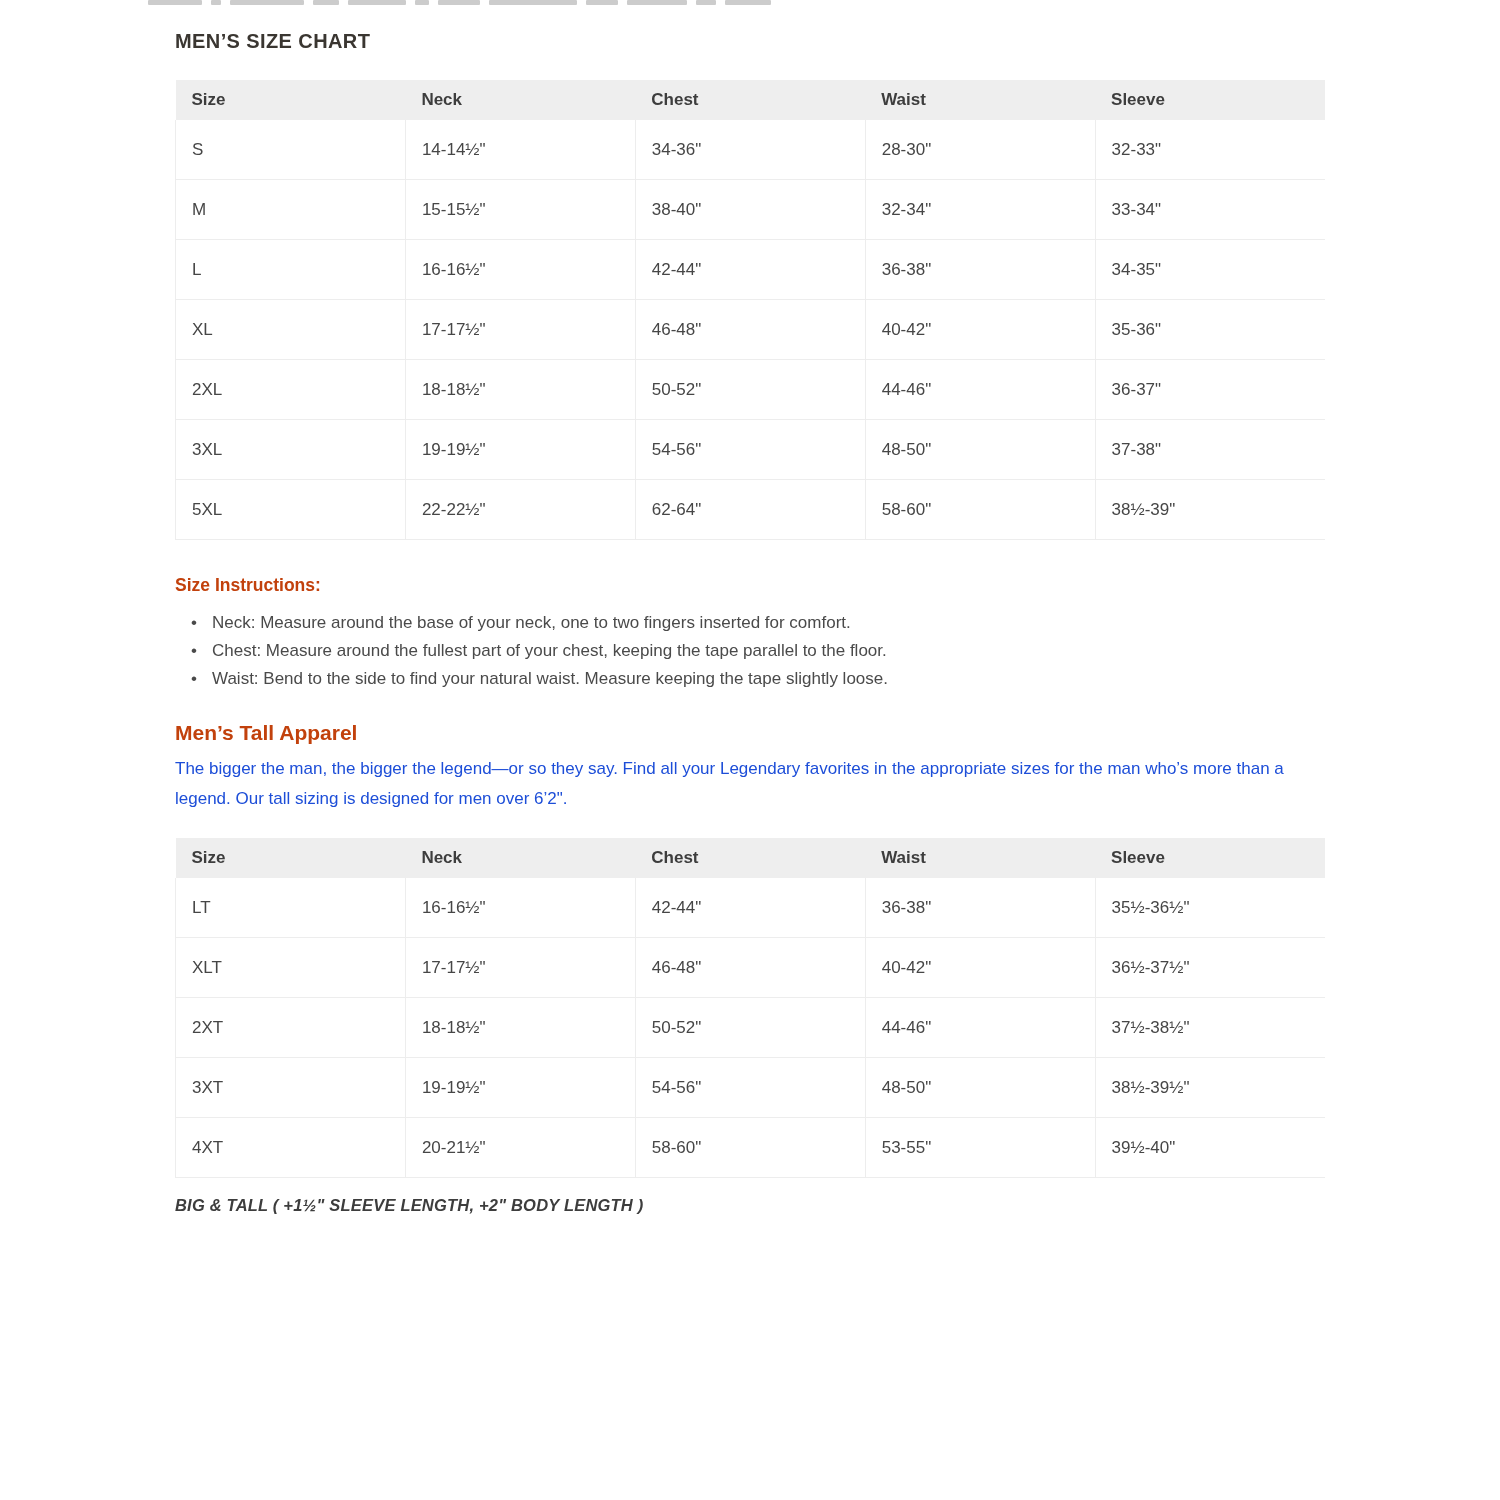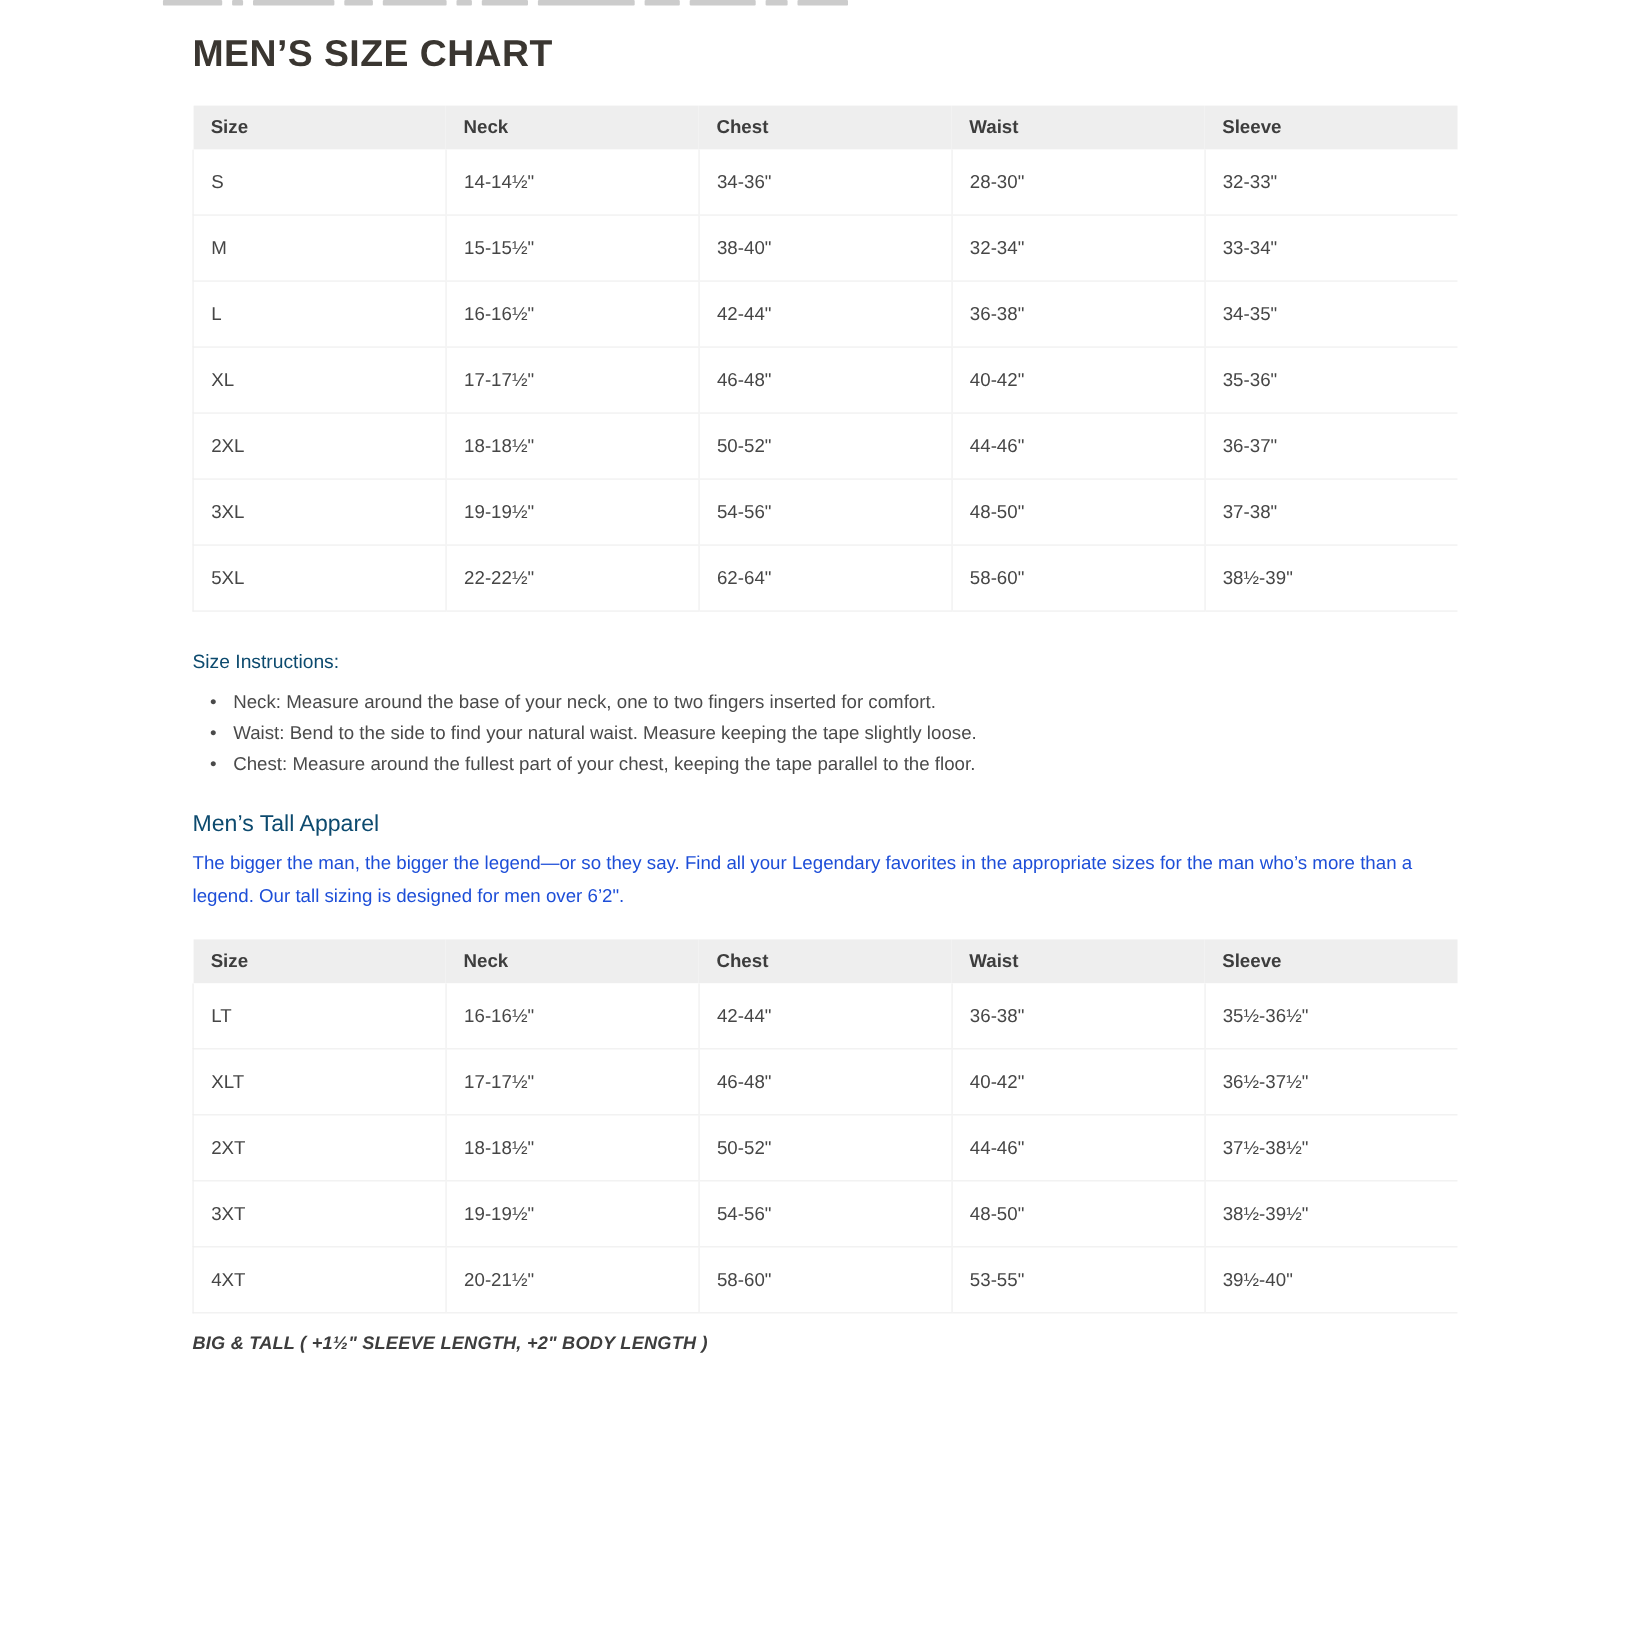--- a/index.html
+++ b/index.html
@@ -30,21 +30,21 @@
   .top-remnant span {
     display: block;
     height: 5px;
     background: #8f8f8f;
     border-radius: 1px;
   }
   .page {
     padding: 0 175px;
   }
   .page-title {
-    font-size: 34px;
+    font-size: 20px;
     font-weight: bold;
     color: #3a3631;
     letter-spacing: 0.4px;
     margin: 30px 0 27px 0;
   }
   table.chart {
     width: 1150px;
     border-collapse: collapse;
     table-layout: fixed;
     font-size: 17px;
@@ -62,22 +62,22 @@
   table.chart td {
     height: 59px;
     padding: 0 0 0 16px;
     border-bottom: 1px solid #ededed;
     border-left: 1px solid #ededed;
     background: #ffffff;
     vertical-align: middle;
   }
   .section-heading {
     font-size: 17.5px;
-    font-weight: normal;
-    color: #0c4a6e;
+    font-weight: bold;
+    color: #c2410c;
     margin: 35px 0 13px 0;
   }
   ul.instructions {
     list-style: none;
     margin: 0;
     padding: 0;
     max-width: 1135px;
   }
   ul.instructions li {
     position: relative;
@@ -198,22 +198,22 @@
           <td>58-60"</td>
           <td>38½-39"</td>
         </tr>
       </tbody>
     </table>
 
   <h3 class="section-heading">Size Instructions:</h3>
 
   <ul class="instructions">
     <li>Neck: Measure around the base of your neck, one to two fingers inserted for comfort.</li>
+    <li>Chest: Measure around the fullest part of your chest, keeping the tape parallel to the floor.</li>
     <li>Waist: Bend to the side to find your natural waist. Measure keeping the tape slightly loose.</li>
-    <li>Chest: Measure around the fullest part of your chest, keeping the tape parallel to the floor.</li>
   </ul>
 
   <h3 class="section-heading tall-heading">Men’s Tall Apparel</h3>
 
   <p class="tall-paragraph">The bigger the man, the bigger the legend—or so they say. Find all your Legendary favorites in the appropriate sizes for the man who’s more than a legend. Our tall sizing is designed for men over 6’2".</p>
 
   <table class="chart tall-chart">
       <thead>
         <tr>
           <th>Size</th>

